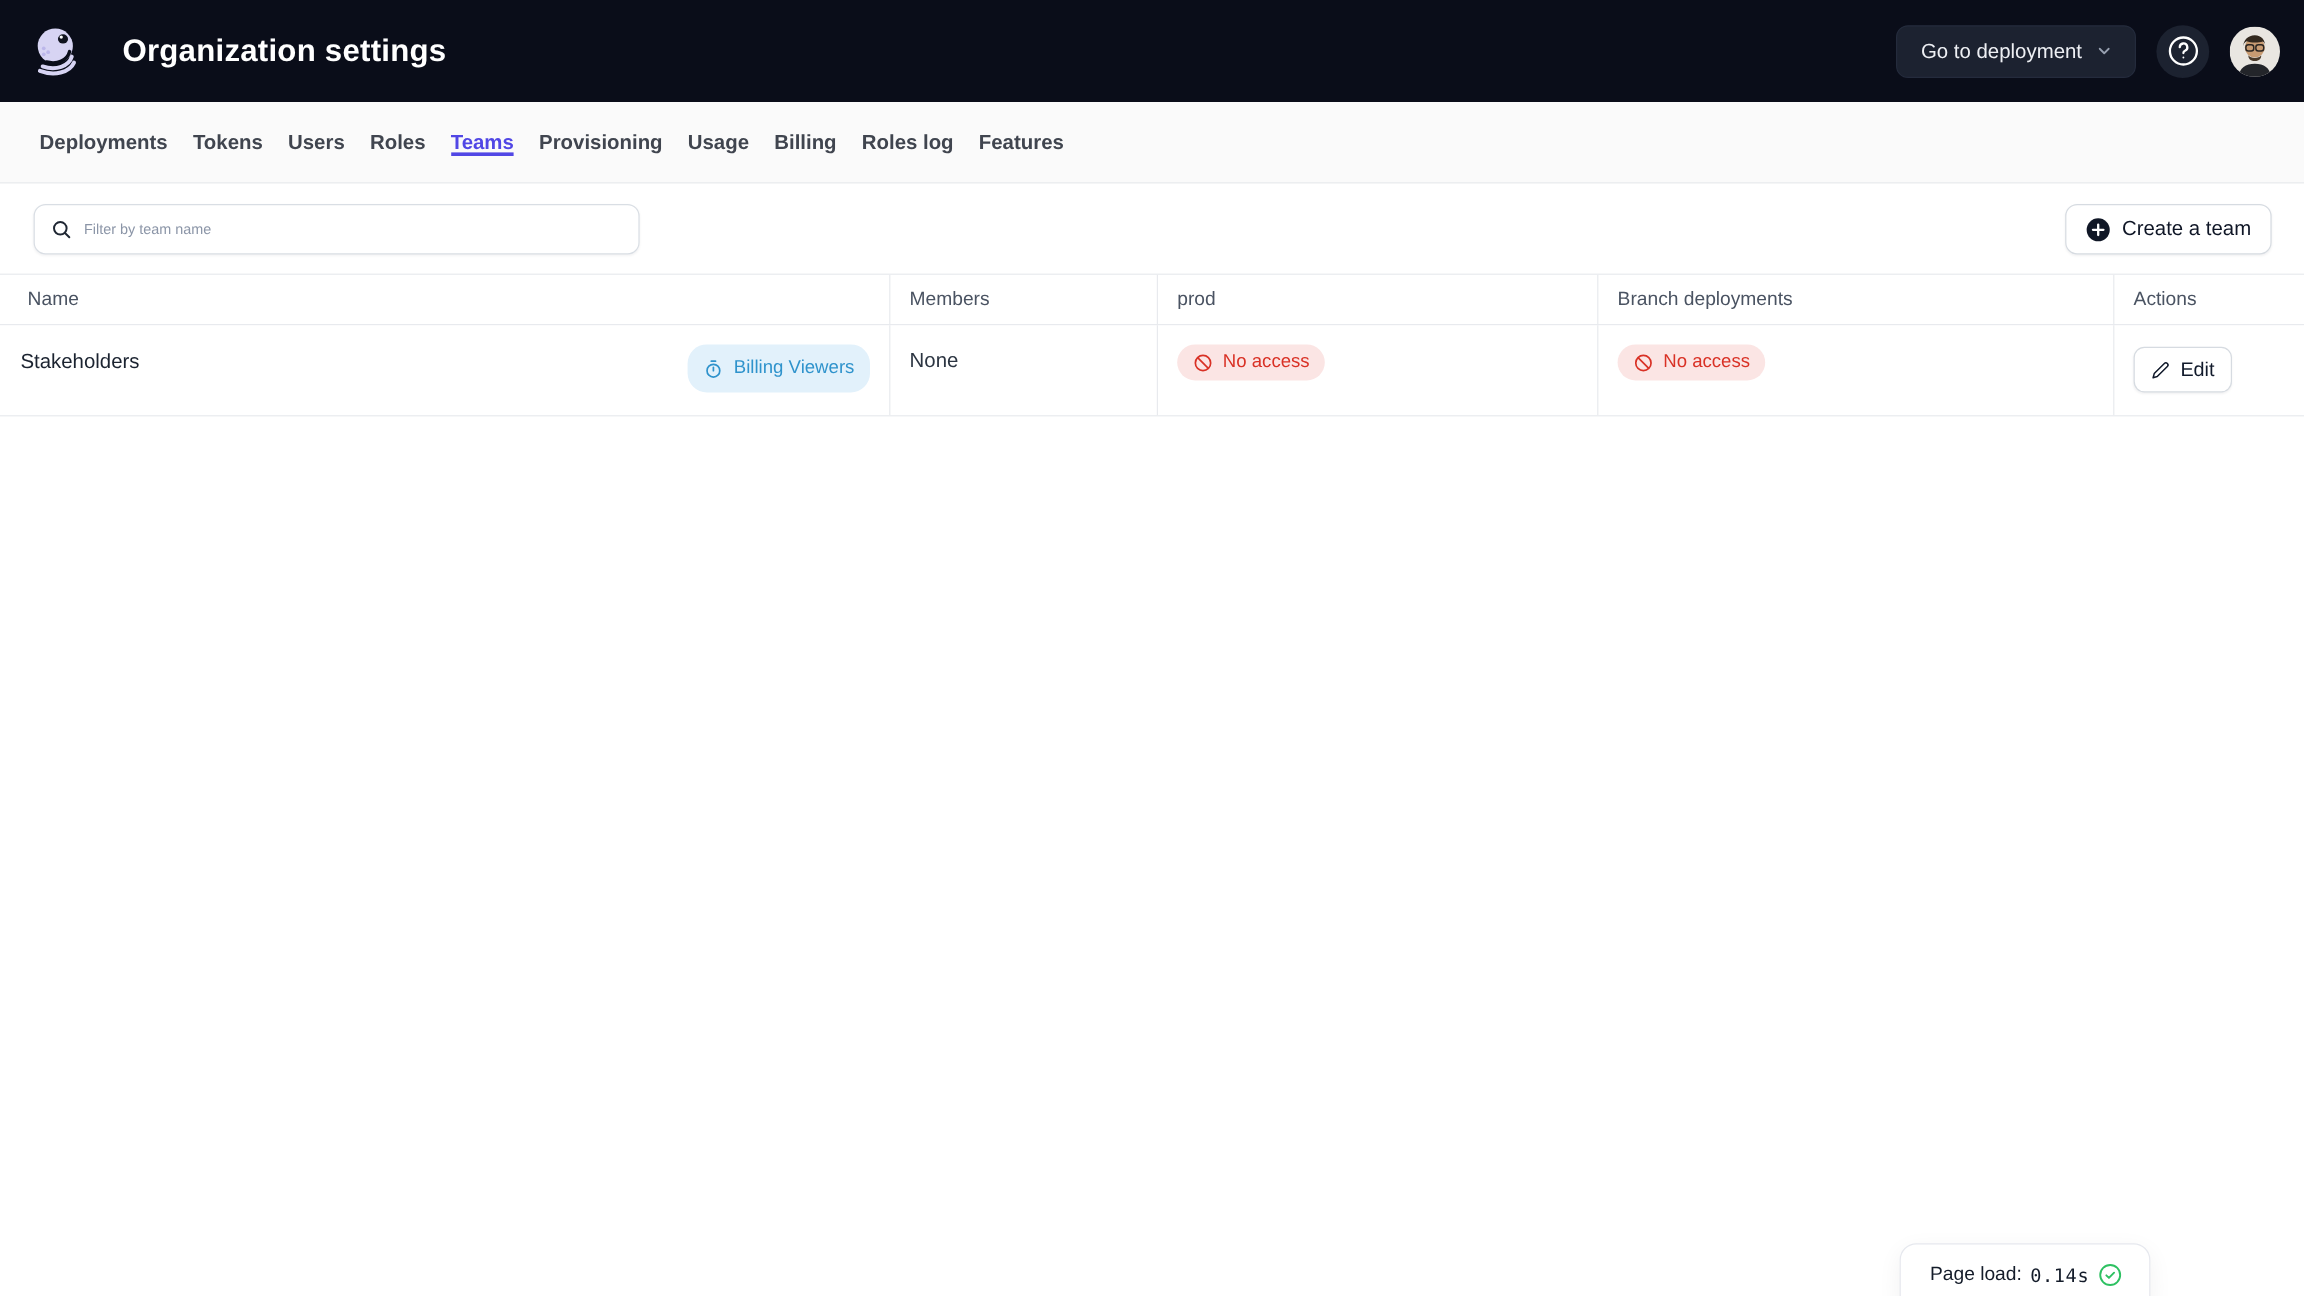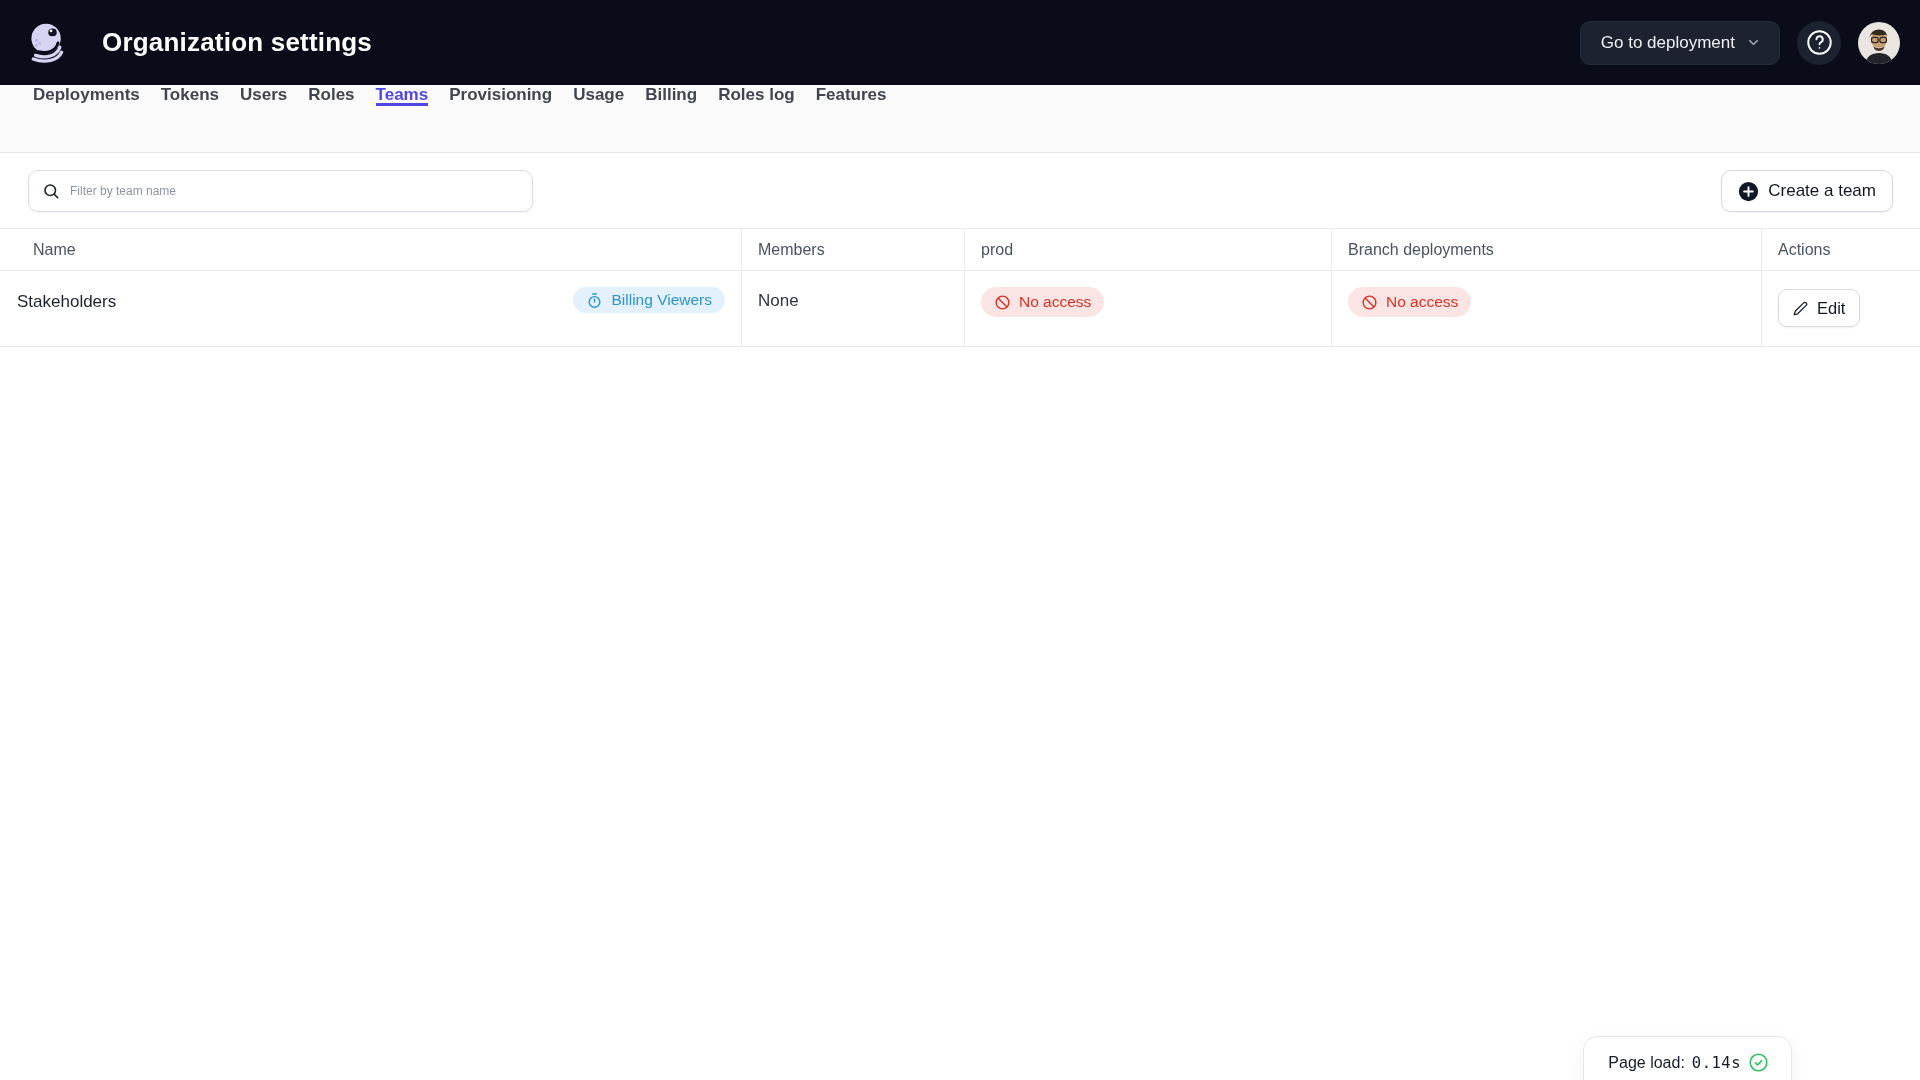--- a/index.html
+++ b/index.html
@@ -14,21 +14,21 @@
   .topbar-right { margin-left:auto; display:flex; align-items:center; gap:17px; }
   .deploy-pill { display:flex; align-items:center; gap:11px; height:44px; padding:0 18px 0 20px;
                  background:#1c2230; border:1px solid #242b3c; border-radius:10px;
                  color:#eef0f4; font-size:17px; cursor:pointer; }
   .help-btn { width:44px; height:44px; border-radius:50%; background:#1c2230;
               display:flex; align-items:center; justify-content:center; cursor:pointer; }
   .avatar { width:42px; height:42px; border-radius:50%; overflow:hidden; cursor:pointer; flex:0 0 auto; }
 
   
   .nav { height:68px; background:#fafafa; border-bottom:1px solid #e3e6ea;
-         display:flex; align-items:flex-start; padding:0 33px; gap:21px; }
+         display:flex; align-items:center; padding:0 33px; gap:21px; }
   .tab { display:flex; align-items:center; font-size:17px; font-weight:600;
          color:#40454f; position:relative; cursor:pointer; white-space:nowrap; }
   .tab.active { color:var(--accent,#5147e5); }
   .tab.active::after { content:""; position:absolute; left:0; right:0; bottom:-1px;
                        height:3px; background:var(--accent,#5147e5); }
 
   
   .toolbar { display:flex; justify-content:space-between; align-items:center;
              padding:17px 27px 0 28px; background:#fff; }
   .filter-box { width:505px; height:42px; background:#fff; border:1px solid #d9dee4;
@@ -41,33 +41,33 @@
          border-radius:10px; box-shadow:0 1px 2px rgba(16,24,40,.06); cursor:pointer;
          color:#0f1626; font-family:"Liberation Sans", sans-serif; }
   .create-btn { height:42px; padding:0 16px; font-size:17px; font-weight:500; }
 
   
   .table { margin-top:16px; }
   .thead, .trow { display:grid; grid-template-columns:742px 223px 367px 430px auto; }
   .thead { height:43px; border-top:1px solid #e8eaee; border-bottom:1px solid #e8eaee; }
   .th { display:flex; align-items:center; padding-left:16px; font-size:16px; color:#4a5362;
         border-right:1px solid #e8eaee; }
-  .th:first-child { padding-left:33px; }
+  .th:first-child { padding-left:23px; }
   .th:last-child { border-right:none; }
   .trow { height:76px; border-bottom:1px solid #e8eaee; }
   .td { padding:16px 16px 0 16px; border-right:1px solid #e8eaee; display:flex;
         align-items:flex-start; }
   .td:first-child { padding-left:17px; }
   .td:last-child { border-right:none; }
   .cell-name { justify-content:space-between; }
   .team-name { font-size:17px; color:#1b2330; padding-top:5px; }
   .cell-members { font-size:17px; color:#2c3542; }
   .cell-members span { padding-top:4px; }
 
-  .badge { display:inline-flex; align-items:center; gap:8px; height:26px; padding:0 13px;
+  .badge { display:inline-flex; align-items:center; gap:8px; height:40px; padding:0 13px;
            border-radius:16px; font-size:15.5px; white-space:nowrap; }
   .badge-blue { background:var(--badge-blue-bg,#e2f1fb); color:var(--badge-blue-fg,#2f93cc); }
   .badge-red  { background:var(--badge-red-bg,#fbe5e4); color:var(--badge-red-fg,#d93125); height:30px; }
 
   .edit-btn { height:38px; padding:0 14px; border-radius:9px; font-size:16.5px; font-weight:500;
               margin-top:2px; color:#111a2b; }
 
   
   .toast { position:fixed; right:128px; bottom:-16px; background:#fff;
            border:1px solid #e6e8ee; border-radius:14px;

